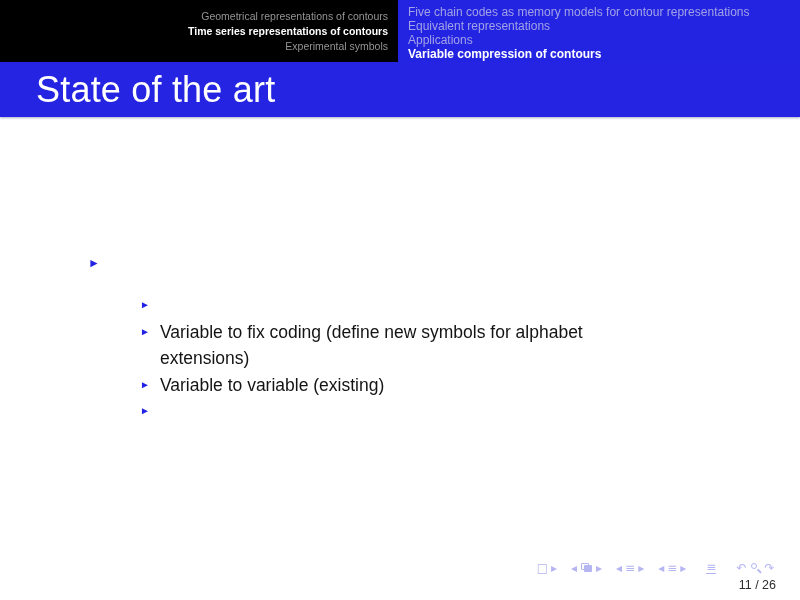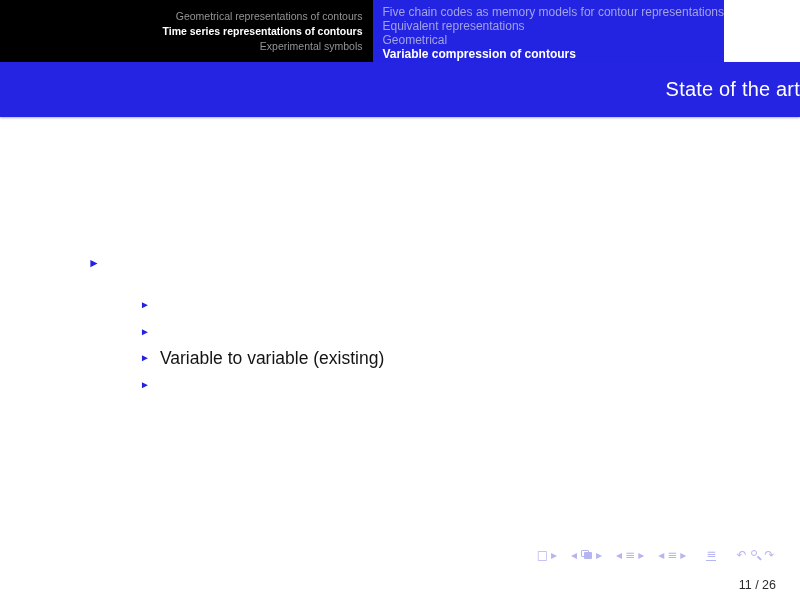--- a/index.html
+++ b/index.html
@@ -6,21 +6,21 @@
   html, body { width: 800px; height: 600px; }
   body {
     position: relative;
     overflow: hidden;
     background: #ffffff;
     font-family: "Liberation Sans", "DejaVu Sans", sans-serif;
     -webkit-font-smoothing: antialiased;
   }
 
   
-  .header { display: flex; width: 724px; height: 62px; }
+  .header { display: flex; width: 800px; height: 62px; }
   .header-left {
     width: 398px; height: 62px;
     background: #000000;
     text-align: right;
     padding: 9px 10px 0 0;
     font-size: 10.5px; line-height: 15px;
     color: #949494;
   }
   .header-right {
     flex: 1; height: 62px;
@@ -32,24 +32,23 @@
   .nav-entry { white-space: nowrap; cursor: pointer; }
   .nav-entry.active { color: #ffffff; font-weight: bold; }
 
   
   .title-bar {
     width: 800px; height: 55px;
     background: #2424e2;
     color: #ffffff;
     display: flex; align-items: center;
     padding-left: 36px;
-    font-size: 20px;
+    font-size: 36px;
     letter-spacing: 0.2px;
     box-shadow: 0 1px 2px rgba(110,110,150,0.55);
-    justify-content: flex-end;
   }
 
   
   .content { position: absolute; top: 250px; left: 0; right: 0; }
   .main-item {
     display: flex; align-items: flex-start;
     margin-left: 88px;
     font-size: 20px; line-height: 26px;
     color: #141414;
   }
@@ -84,57 +83,58 @@
 
   .frame-ic { position: relative; display: inline-block; width: 12px; height: 10px; margin: 0 2px; cursor: pointer; }
   .frame-ic i { position: absolute; left: 0; top: 0; width: 8px; height: 7px; border: 1px solid #b5b5f2; border-radius: 1px; }
   .frame-ic b { position: absolute; left: 3px; top: 2.5px; width: 8px; height: 7px; background: #b5b5f2; border-radius: 1px; }
 
   .mag-ic { position: relative; display: inline-block; width: 11px; height: 11px; margin: 0 2px; cursor: pointer; }
   .mag-ic .lens { position: absolute; left: 1px; top: 1px; width: 6px; height: 6px; border: 1.5px solid #b5b5f2; border-radius: 50%; }
   .mag-ic .handle { position: absolute; left: 7px; top: 8px; width: 4.5px; height: 1.6px; background: #b5b5f2; transform: rotate(45deg); }
 
   .page-num {
-    margin-top: 16px;
+    margin-top: 3px;
     font-size: 12.5px;
     color: #2e2e2e;
     font-family: "Liberation Sans", "DejaVu Sans", sans-serif;
   }
 </style>
 </head>
 <body>
 
 <div class="header">
   <div class="header-left">
     <div class="nav-entry">Geometrical representations of contours</div>
     <div class="nav-entry active">Time series representations of contours</div>
     <div class="nav-entry">Experimental symbols</div>
   </div>
   <div class="header-right">
     <div class="nav-entry">Five chain codes as memory models for contour representations</div>
     <div class="nav-entry">Equivalent representations</div>
-    <div class="nav-entry">Geometrical</div>
+    <div class="nav-entry">Applications</div>
     <div class="nav-entry active">Variable compression of contours</div>
   </div>
 </div>
 
 <div class="title-bar">
   <span>State of the art</span>
 </div>
 
 <div class="content">
   <div class="main-item">
     <span class="tri lvl1">►</span>
   </div>
   <div class="sub-list">
     <div class="sub-item">
       <span class="tri lvl2">►</span>
     </div>
     <div class="sub-item">
       <span class="tri lvl2">►</span>
+      <span class="sub-text">Variable to fix coding (define new symbols for alphabet extensions)</span>
     </div>
     <div class="sub-item">
       <span class="tri lvl2">►</span>
       <span class="sub-text">Variable to variable (existing)</span>
     </div>
     <div class="sub-item">
       <span class="tri lvl2">►</span>
     </div>
   </div>
 </div>

